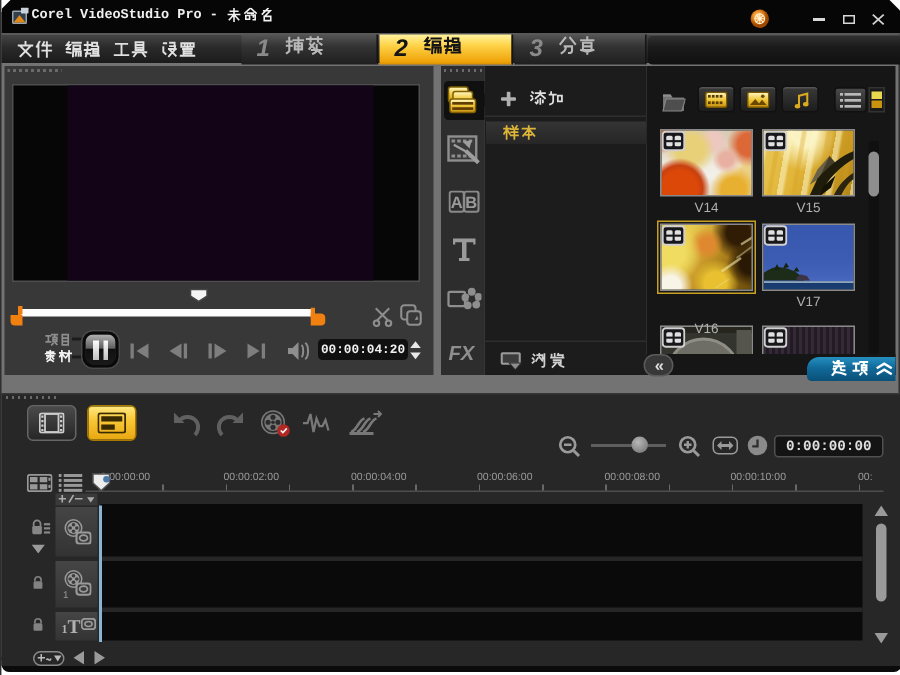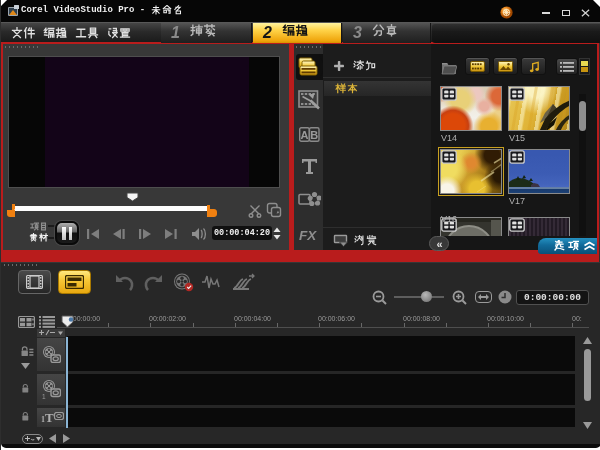--- a/index.html
+++ b/index.html
@@ -1,16 +1,16 @@
 <!DOCTYPE html>
 <html><head><meta charset="utf-8">
 <style>
 *{margin:0;padding:0;box-sizing:border-box}
 html,body{width:600px;height:450px;overflow:hidden;background:#000;font-family:"Liberation Sans",sans-serif}
-#win{position:relative;width:600px;height:450px;background:#b91c1c;border-left:1px solid #2e2e2e;border-right:1px solid #2e2e2e}
+#win{position:relative;width:600px;height:450px;background:#737373;border-left:1px solid #2e2e2e;border-right:1px solid #2e2e2e}
 .abs{position:absolute}
 .cn{fill:none;stroke:currentColor;stroke-width:1.7;stroke-linecap:square;vertical-align:top}
 .dots{background-image:repeating-linear-gradient(90deg,#6a6a6a 0 1.5px,transparent 1.5px 4px);height:2px}
 
 #title{left:0;top:0;width:600px;height:22px;background:#060606;color:#e8e8e8;border-radius:6px 0 0 0;clip-path:polygon(0 100%,0 6px,6px 0,592px 0,600px 8px,600px 100%)}
 #ttext{left:20px;top:5px;font-family:"Liberation Mono",monospace;font-size:9px;font-weight:bold;letter-spacing:0;color:#f0f0f0}
 
 #menubar{left:0;top:22px;width:600px;height:20px;background:linear-gradient(#454545,#2a2a2a 45%,#1b1b1b);border-top:1px solid #585858;color:#ddd}
 .tab{top:0;height:20px;display:flex;align-items:center}
 
@@ -20,21 +20,21 @@
 #scrubbar{left:10px;top:162px;width:197px;height:5px;background:#fdfdfd}
 
 #mtool{left:293px;top:44px;width:29px;height:206px;background:#2d2d2d}
 
 #lpanel{left:322px;top:44px;width:108px;height:206px;background:#1c1c1c}
 
 #thumbs{left:430px;top:44px;width:166px;height:206px;background:#161616}
 
 #bsec{left:0;top:262px;width:600px;height:182px;background:#272727;border-top:1px solid #363636}
 .thm{overflow:hidden;position:absolute;width:62px;height:45px;border:1px solid #8a8a8a}
-.tlabel{position:absolute;width:60px;text-align:left;font-size:9px;color:#b0b0b0}
+.tlabel{position:absolute;width:60px;text-align:center;font-size:9px;color:#b0b0b0}
 </style></head>
 <body>
 <svg width="0" height="0" style="position:absolute">
     <defs>
 <symbol id="g-wei" viewBox="0 0 16 16">
         <path d="M4 4h8M2 7.5h12M8 1.5v13M7.5 8L3 13M8.5 8l4.5 5"></path>
       </symbol>
 <symbol id="g-ming" viewBox="0 0 16 16">
         <path d="M7.5 1L2 6M8.5 1L14 6M5 6h6M3 8.5h4v4H3zM9 8h4M13 8v5h-2M11 8v2"></path>
       </symbol>

